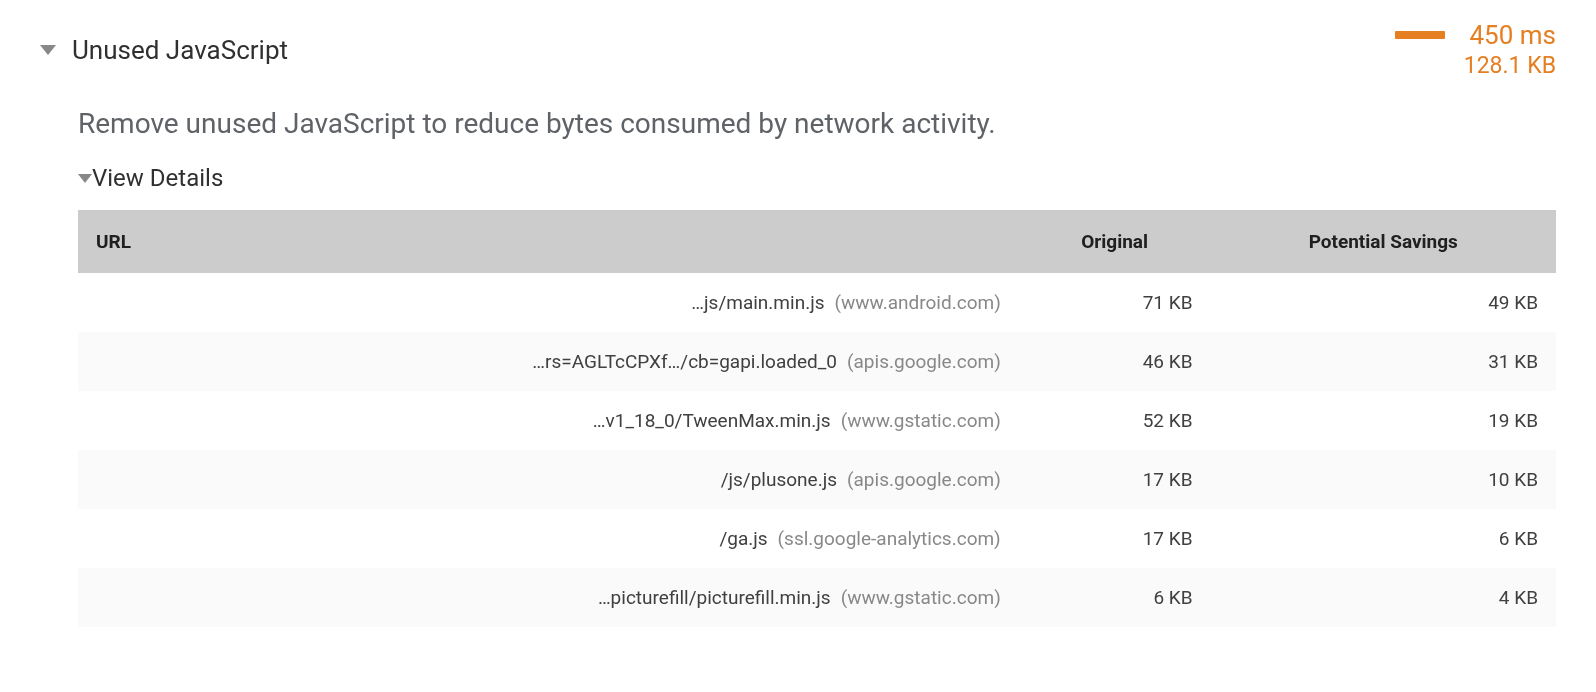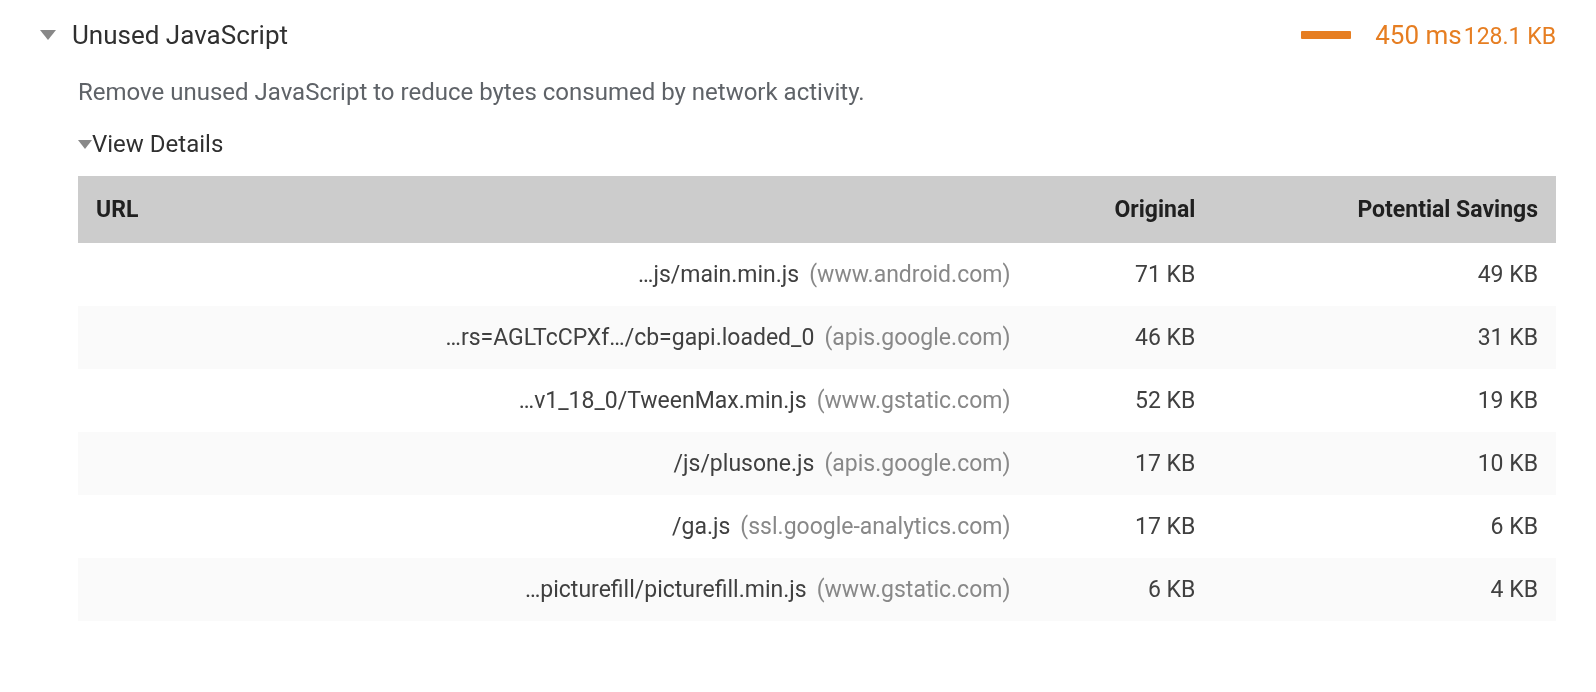--- a/index.html
+++ b/index.html
@@ -44,21 +44,21 @@
       border-right: 7px solid transparent;
       border-top: 9px solid #888;
     }
     .audit-title {
       font-size: 26px;
       font-weight: 400;
       color: #303030;
     }
     .audit-header-right {
       display: flex;
-      flex-direction: row;
+      flex-direction: column;
       align-items: flex-end;
       gap: 2px;
     }
     .savings-row {
       display: flex;
       align-items: center;
       gap: 24px;
     }
     .savings-bar {
       width: 50px;
@@ -70,21 +70,21 @@
       font-size: 26px;
       color: #e67e22;
       font-weight: 400;
     }
     .savings-size {
       font-size: 23px;
       color: #e67e22;
       font-weight: 400;
     }
     .audit-description {
-      font-size: 24px;
+      font-size: 28px;
       color: #5f6368;
       font-weight: 400;
       margin: 28px 0 24px 38px;
     }
     .view-details {
       display: flex;
       align-items: center;
       gap: 0;
       margin: 0 0 18px 38px;
       cursor: pointer;
@@ -93,28 +93,27 @@
       font-size: 24px;
       color: #303030;
       font-weight: 400;
     }
     .table-wrapper {
       margin-left: 38px;
     }
     table {
       width: 100%;
       border-collapse: collapse;
-      font-size: 23px;
+      font-size: 19px;
       margin-top: 8px;
     }
     thead th {
       background: #cccccc;
       color: #202020;
       font-weight: 700;
-      text-align: right;
       padding: 20px 18px;
       border: none;
     }
     thead th:first-child {
       text-align: left;
     }
     tbody tr:nth-child(even) td {
       background: #fafafa;
     }
     tbody tr:nth-child(odd) td {

